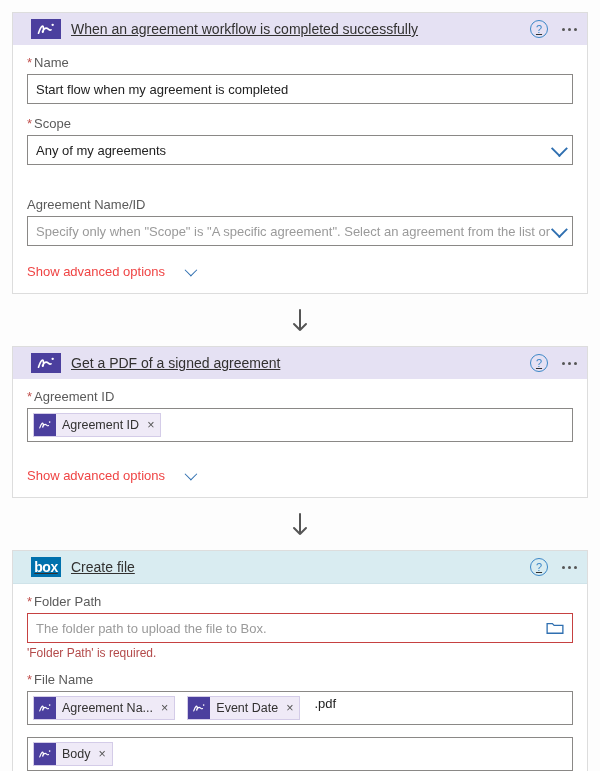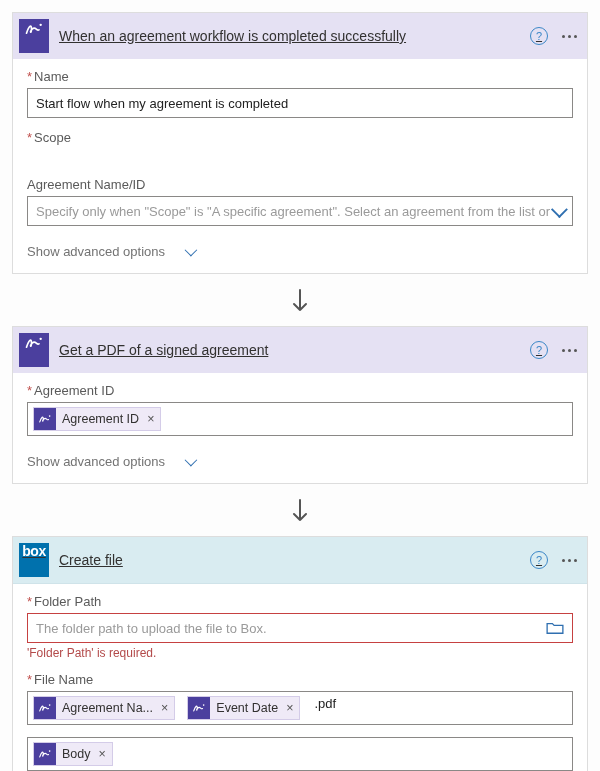--- a/index.html
+++ b/index.html
@@ -20,23 +20,24 @@
   .card-header {
     display: flex;
     align-items: center;
     padding: 6px 10px 6px 6px;
     gap: 10px;
     text-decoration: underline;
   }
   .hdr-adobe { background: #e5e1f3; }
   .hdr-box   { background: #d9ecf1; border-bottom: 1px solid #cfe3e9; }
   .icon-tile {
-    width: 30px; height: 34px;
-    display: flex; justify-content: center;
+    width: 30px; height: 20px;
+    display: flex; align-items: center; justify-content: center;
     flex-shrink: 0;
+    margin-left: 12px;
   }
   .tile-adobe { background: #4b3f9e; }
   .tile-box   { background: #0071ad; }
   .card-title { flex: 1; font-size: 14px; color: #323130; }
   .hdr-actions { display: flex; gap: 14px; align-items: center; }
   .help-ring {
     width: 18px; height: 18px; border: 1.5px solid #3c87c7; border-radius: 50%;
     display: flex; align-items: center; justify-content: center;
     color: #3c87c7; font-size: 11px; line-height: 1;
   }
@@ -60,21 +61,21 @@
   .input.error { border-color: #c64141; }
   .error-text { color: #b34a4a; font-size: 12px; margin-top: 3px; }
   .chevron-down {
     width: 12px; height: 12px;
     border-right: 2px solid #2f6fb0; border-bottom: 2px solid #2f6fb0;
     transform: rotate(45deg) translateY(-2px);
     flex-shrink: 0;
   }
   .folder-icon { color: #2f6fb0; flex-shrink: 0; }
   .adv-link {
-    color: #737373; font-size: 13px;
+    color: #ef4444; font-size: 13px;
     display: inline-flex; align-items: center; gap: 20px;
     padding: 2px 14px 14px;
   }
   .adv-link .chevron-down { width: 9px; height: 9px; border-width: 1.5px; }
   .token-row { display: flex; flex-wrap: wrap; gap: 12px; }
   .token {
     display: inline-flex; align-items: center;
     background: #efeaf7;
     border: 1px solid #d4cce8;
     font-size: 12.5px;
@@ -120,20 +121,24 @@
   </div>
   <div class="card-body">
     <div class="field">
       <div class="field-label req">Name</div>
       <div class="input ro">
           <span>Start flow when my agreement is completed</span>
         </div>
     </div>
     <div class="field">
       <div class="field-label req">Scope</div>
+      <div class="input ro">
+        <span>Any of my agreements</span>
+        <span class="chevron-down"></span>
+      </div>
     </div>
     <div class="field" style="margin-bottom:4px;margin-top:32px;">
       <div class="field-label">Agreement Name/ID</div>
       <div class="input placeholder">
         <span style="overflow:hidden;white-space:nowrap;">Specify only when "Scope" is "A specific agreement". Select an agreement from the list or enter th</span>
         <span class="chevron-down"></span>
       </div>
     </div>
   </div>
   <div class="adv-link">
@@ -160,21 +165,21 @@
     <div class="hdr-actions">
       <div class="help-ring">?</div>
       <div class="dots">
           <span></span>
           <span></span>
           <span></span>
         </div>
     </div>
   </div>
   <div class="card-body">
-    <div class="field" style="margin-bottom:4px;">
+    <div class="field" style="margin-bottom:12px;">
       <div class="field-label req">Agreement ID</div>
       <div class="tok-input">
         <span class="token">
           <span class="t-icon">
               <svg class="adobe-svg" width="14" height="14" viewBox="0 0 24 24">
                 <path d="M3 17 C6 8, 9 6, 9 12 C9 18, 6 16, 10 12 C14 8, 15 15, 18 13"></path>
                 <circle cx="20" cy="7" r="1.4"></circle>
               </svg>
             </span>
           <span class="t-label">Agreement ID</span>

